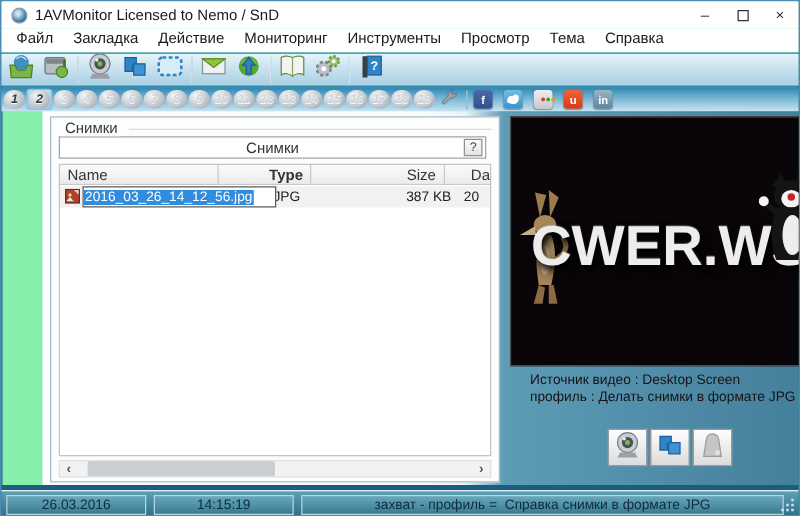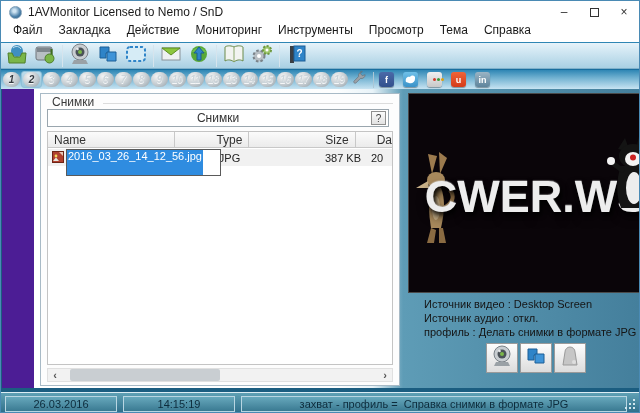--- a/index.html
+++ b/index.html
@@ -1,18 +1,18 @@
 <!DOCTYPE html>
 <html><head>
 <meta charset="utf-8">
 <style>
   * { margin:0; padding:0; box-sizing:border-box; font-family:"Liberation Sans", sans-serif; }
   body { background:#888; }
   #window{
-    position:relative; width:640px; height:413px; background:#4c1d95;
+    position:relative; width:640px; height:413px; background:#86efac;
     border:1px solid #4a8ab4; overflow:hidden;
     box-shadow: inset 1px -1px 0 #1c5d80, inset -1px 0 0 #1c5d80;
   }
   
   .titlebar{position:absolute;left:0;top:0;right:0;height:22px;background:#fff;display:flex;align-items:center;}
   .app-ico{width:13px;height:13px;border-radius:50%;margin:0 6px 0 8px;
     background:radial-gradient(circle at 40% 35%, #cfe4f2 15%, #4a7fa8 60%, #27567c);border:1px solid #7f9fb8;}
   .title-text{font-size:12px;color:#1a1a1a;}
   .win-controls{margin-left:auto;display:flex;}
   .win-btn{width:30px;height:22px;display:flex;align-items:center;justify-content:center;font-size:12px;color:#333;}
@@ -54,31 +54,31 @@
   .grp-label{position:absolute;left:8px;top:1px;font-size:12px;color:#3a3a3a;background:#fdfdfd;padding:0 3px;z-index:2;}
   .grp-line{position:absolute;left:62px;right:6px;top:9px;height:1px;background:#dcdcdc;}
   .filterbox{position:absolute;left:6px;top:15px;right:10px;height:18px;background:#fff;border:1px solid #9aa6ae;
     display:flex;align-items:center;justify-content:center;font-size:12px;color:#333;}
   .filter-help{position:absolute;right:2px;top:1px;width:15px;height:14px;background:linear-gradient(#fbfbfb,#e2e2e2);
     border:1px solid #909090;font-size:10px;color:#444;display:flex;align-items:center;justify-content:center;}
   .listarea{position:absolute;left:6px;top:37px;right:6px;bottom:20px;background:#fff;border:1px solid #c4c4c4;}
   .thead{position:absolute;left:0;top:0;right:0;height:16px;display:flex;background:linear-gradient(#fbfbfb,#ebebeb);border-bottom:1px solid #c8c8c8;font-size:12px;color:#333;gap:17px;}
   .th{border-right:1px solid #c8c8c8;display:flex;align-items:center;}
   .th-name{width:148px;padding-left:6px;}
-  .th-type{width:67px;justify-content:flex-end;padding-right:6px;}
+  .th-type{width:67px;justify-content:flex-end;padding-right:6px;font-weight:bold;}
   .th-size{width:104px;justify-content:flex-end;padding-right:6px;}
   .th-date{flex:1;padding-left:4px;border-right:none;}
   .trow{position:absolute;left:0;top:17px;right:0;height:17px;display:flex;background:#f1f1f1;font-size:11px;color:#222;align-items:center;}
   .td-name{width:148px;position:relative;height:17px;}
   .td-type{width:67px;text-align:center;}
   .td-size{width:104px;text-align:right;padding-right:6px;}
   .td-date{flex:1;padding-left:4px;overflow:hidden;white-space:nowrap;}
   .file-ico{position:absolute;left:4px;top:2px;}
-  .editbox{position:absolute;left:18px;top:0px;width:155px;height:27px;background:#fff;border:1px solid #5a5a5a;
-    display:flex;overflow:hidden;z-index:3;}
+  .editbox{position:absolute;left:18px;top:0px;width:155px;height:17px;background:#fff;border:1px solid #5a5a5a;
+    display:flex;align-items:center;overflow:hidden;z-index:3;}
   .sel-text{background:#2f8ce0;color:#fff;font-size:11px;padding:0 1px;white-space:nowrap;}
   
   .hscroll{position:absolute;left:6px;right:6px;bottom:3px;height:14px;background:#f2f2f2;border:1px solid #e0e0e0;display:flex;align-items:center;}
   .harrow{width:14px;height:12px;display:flex;align-items:center;justify-content:center;font-size:11px;color:#555;font-weight:bold;}
   .htrack{flex:1;height:12px;position:relative;}
   .hthumb{position:absolute;left:8px;top:0;width:150px;height:12px;background:#c9ced2;border-radius:2px;}
   .harrow.right{margin-left:auto;}
   
   .preview{position:absolute;left:374px;top:4px;width:256px;height:200px;background:#0a0509;border:1px solid #4a4a4a;overflow:hidden;}
   .logo{position:absolute;left:0;right:0;top:0;bottom:0;display:flex;align-items:center;justify-content:center;padding-top:8px;
@@ -319,21 +319,20 @@
           <path d="M15 38 L4 30" stroke="#141414" stroke-width="5" stroke-linecap="round"></path>
           <circle cx="4" cy="29" r="4" fill="#f4f4f4"></circle>
           <path d="M38 36 L49 28" stroke="#141414" stroke-width="5" stroke-linecap="round"></path>
           <circle cx="49" cy="27" r="4" fill="#f4f4f4"></circle>
         </svg>
       </span>
     </div>
 
     <div class="info">
       <div>Источник видео : Desktop Screen</div>
-      <div>Источник аудио : откл.</div>
       <div>профиль : Делать снимки в формате JPG</div>
     </div>
 
     <div class="btnrow">
       <span class="pv-btn">
           <span><svg width="24" height="24" viewBox="0 0 24 22">
               <circle cx="12" cy="9" r="8" fill="#c8cdd1" stroke="#7a8288"></circle>
               <circle cx="12" cy="9" r="4.5" fill="#4a5258"></circle>
               <circle cx="12" cy="9" r="2" fill="#7ab648"></circle>
               <circle cx="9.5" cy="6" r="1.3" fill="#fff" opacity="0.85"></circle>

